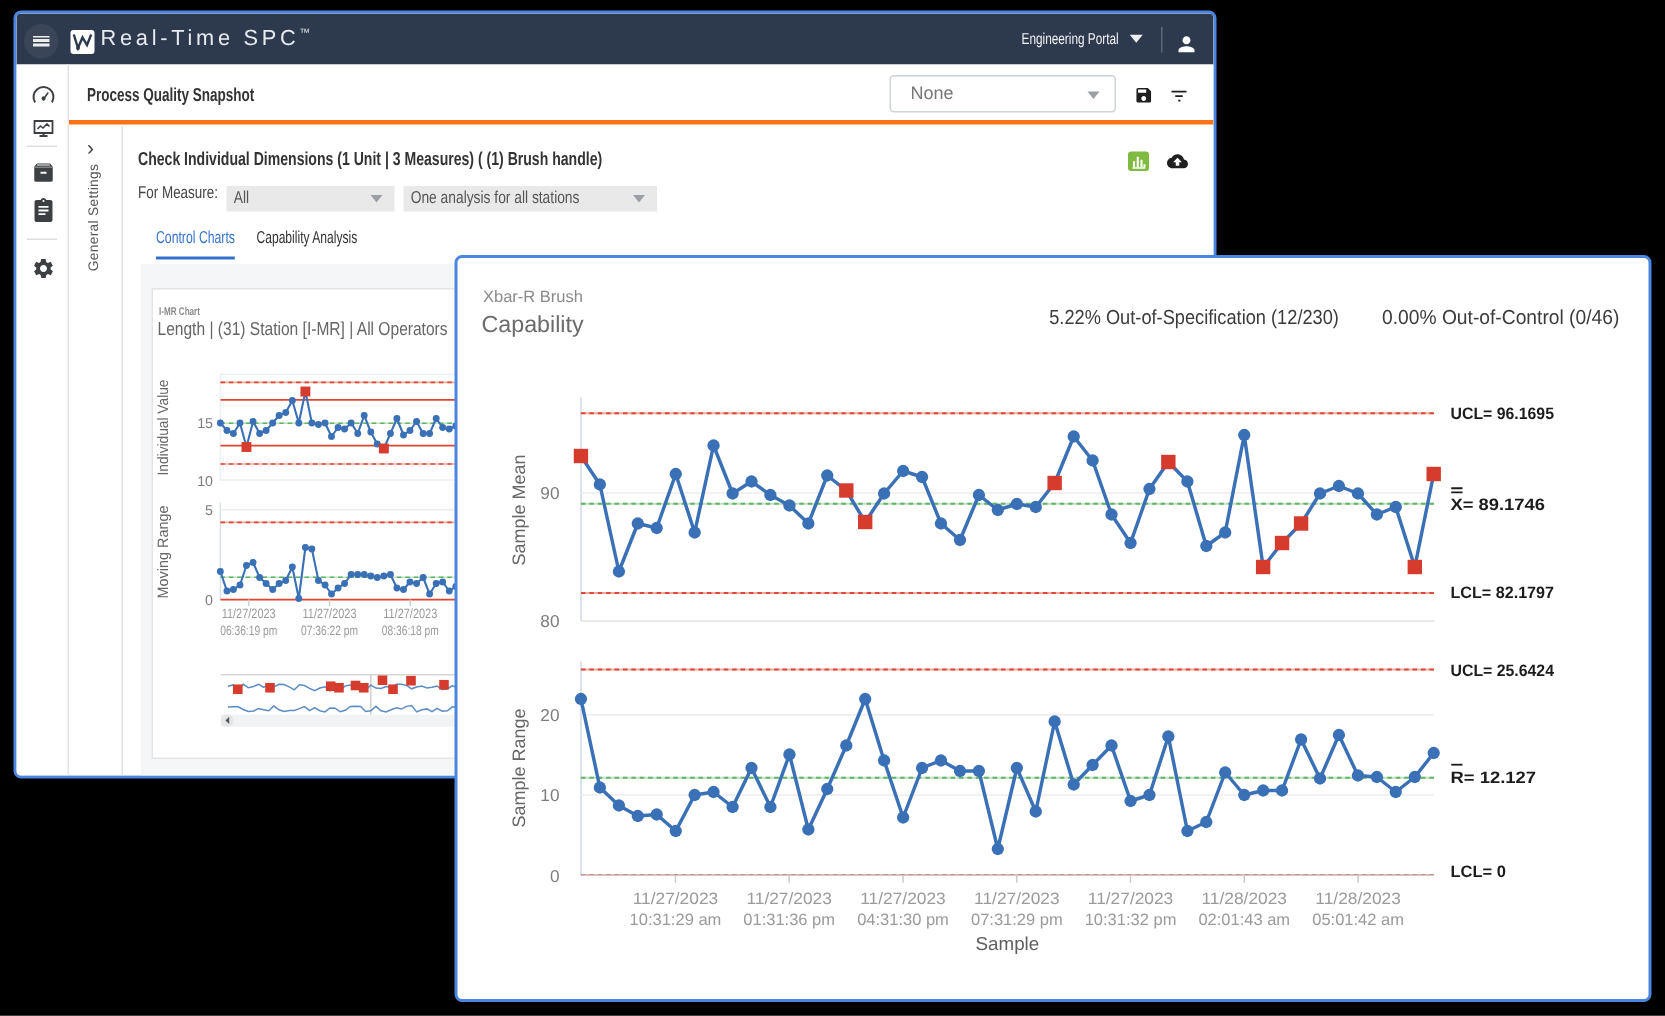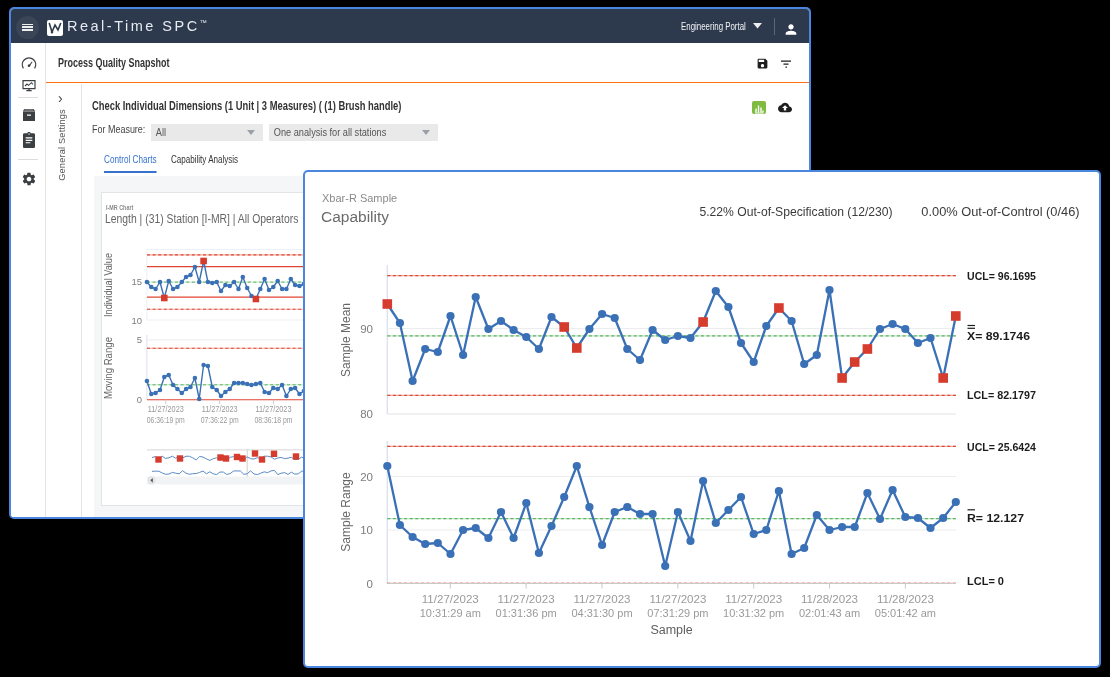--- a/index.html
+++ b/index.html
@@ -8,21 +8,21 @@
 #win2 { left:303px; top:170px; width:798px; height:498px; }
 #hdr { position:absolute; left:0; top:0; width:100%; height:34px; background:#2d3a4e; }
 #burger { position:absolute; left:5.2px; top:6.5px; width:23px; height:23px; border-radius:50%; background:#3a4557; }
 #burger div { position:absolute; left:6.3px; width:10.5px; height:1.5px; background:#eceded; }
 #logo { position:absolute; left:36px; top:11px; width:16px; height:16px; background:#fff; border-radius:2px; }
 #brand { position:absolute; left:56px; top:8.5px; color:#e7ebf0; font-size:14.5px; letter-spacing:2.5px; }
 #brand sup { font-size:7px; letter-spacing:0; }
 #eport { position:absolute; left:670px; top:11px; color:#f2f3f5; font-size:10.5px; transform:scaleX(0.75); transform-origin:0 50%; white-space:nowrap; }
 #ecaret { position:absolute; left:742px; top:13.5px; }
 #hdiv { position:absolute; right:34px; top:8.5px; width:1px; height:17px; background:#5b6578; }
-#toolbar { position:absolute; left:35px; right:0; top:34px; height:40px; background:#fff; border-bottom:1px solid #f97316; }
+#toolbar { position:absolute; left:35px; right:0; top:34px; height:40px; background:#fff; border-bottom:3px solid #f97316; }
 #pqs { position:absolute; left:12px; top:13px; font-size:12.5px; font-weight:bold; color:#333; transform:scaleX(0.72); transform-origin:0 0; white-space:nowrap; }
 #noneSel { position:absolute; left:547px; top:7px; width:151px; height:25px; border:1px solid #ced3d9; border-radius:3px; font-size:12px; color:#777; line-height:23px; padding-left:13px; }
 #sidebar { position:absolute; left:0; top:34px; bottom:0; width:35px; background:#fff; border-right:1px solid #e4e4e4; }
 .sdiv { position:absolute; left:7px; width:20px; height:1px; background:#ddd; }
 #gstrip { position:absolute; left:36px; top:75px; bottom:0; width:35px; background:#fff; border-right:1px solid #e4e4e4; }
 #gstxt { position:absolute; left:-30px; top:56px; width:90px; transform:rotate(-90deg); font-size:9.2px; color:#555; text-align:center; letter-spacing:0.2px; }
 #chev { position:absolute; left:11px; top:6px; font-size:14px; color:#444; }
 #content { position:absolute; left:71px; right:0; top:75px; bottom:0; background:#fff; }
 #gpanel { position:absolute; left:12px; right:0; top:92px; bottom:0; background:#f5f6f8; }
 #card { position:absolute; left:19px; top:108px; width:702px; height:314px; background:#fff; border:1px solid #e4e4e4; }
@@ -56,20 +56,21 @@
     <svg id="ecaret" width="9" height="6" viewBox="0 0 9 6">
         <path d="M0 0 L9 0 L4.5 5.5 Z" fill="#eceef1"></path>
       </svg>
     <div id="hdiv"></div>
     <svg style="position:absolute; right:10px; top:12.5px;" width="16" height="15" viewBox="0 0 24 22">
         <path fill="#fff" d="M12 11c2.2 0 4-1.8 4-4s-1.8-4-4-4-4 1.8-4 4 1.8 4 4 4zm0 2c-2.7 0-8 1.3-8 4v2h16v-2c0-2.7-5.3-4-8-4z"></path>
       </svg>
   </div>
   <div id="toolbar">
     <div id="pqs">Process Quality Snapshot</div>
+    <div id="noneSel">None<div class="caret" style="right:10px; top:10px;"></div></div>
     <svg style="position:absolute; left:710px; top:14px;" width="13" height="13" viewBox="0 0 24 24">
         <path fill="#1f1f1f" d="M17 3H5c-1.1 0-2 .9-2 2v14c0 1.1.9 2 2 2h14c1.1 0 2-.9 2-2V7l-4-4zm-5 16c-1.7 0-3-1.3-3-3s1.3-3 3-3 3 1.3 3 3-1.3 3-3 3zm3-10H5V5h10v4z"></path>
       </svg>
     <svg style="position:absolute; left:734px; top:15px;" width="12" height="12" viewBox="0 0 24 24">
         <path fill="#1f1f1f" d="M2 5h20v2.3H2zm5 6h10v2.3H7zm4 6h3v2.3H11z"></path>
       </svg>
   </div>
   <div id="sidebar">
     <svg style="position:absolute; left:10px; top:12.5px;" width="16" height="16" viewBox="0 0 24 24">
         <path fill="none" stroke="#3c4043" stroke-width="2" d="M20.4 18.4A10 10 0 1 0 3.6 18.4"></path>
@@ -253,21 +254,21 @@
               <rect x="328.8" y="453.8" width="6.4" height="6.4" fill="#d63c2e"></rect>
 <rect x="147" y="476.5" width="639" height="8" fill="#f1f3f4"></rect>
 <circle cx="151.5" cy="480.3" r="4.2" fill="#e4e6e8"></circle>
 <path d="M 152.8 477.9 L 150.3 480.3 L 152.8 482.7 Z" fill="#555"></path>
 </g>
           </svg></div>
     </div>
   </div>
 </div>
 <div class="win" id="win2">
-  <div id="xrhead1">Xbar-R Sample</div>
+  <div id="xrhead1">Xbar-R Brush</div>
   <div id="xrhead2">Capability</div>
   <div id="stat1">5.22% Out-of-Specification (12/230)</div>
   <div id="stat2">0.00% Out-of-Control (0/46)</div>
   <div style="position:absolute; left:0; top:0;"><svg width="794" height="494" viewBox="0 0 794 494" xmlns="http://www.w3.org/2000/svg" font-family="Liberation Sans, sans-serif">
 <g transform="translate(-305,-172)">
 <line x1="387.3" y1="265" x2="387.3" y2="414" stroke="#dbe1ec" stroke-width="1.3"></line>
 <line x1="387.3" y1="328.6" x2="956.0" y2="328.6" stroke="#ececec" stroke-width="1"></line>
 <line x1="387.3" y1="414" x2="956.0" y2="414" stroke="#e3e3e3" stroke-width="1"></line>
 <line x1="387.3" y1="275.5" x2="956.0" y2="275.5" stroke="#f2aca0" stroke-width="1.25"></line>
           <line x1="387.3" y1="275.5" x2="956.0" y2="275.5" stroke="#dc4a37" stroke-width="1.25" stroke-dasharray="3 2.6"></line>

